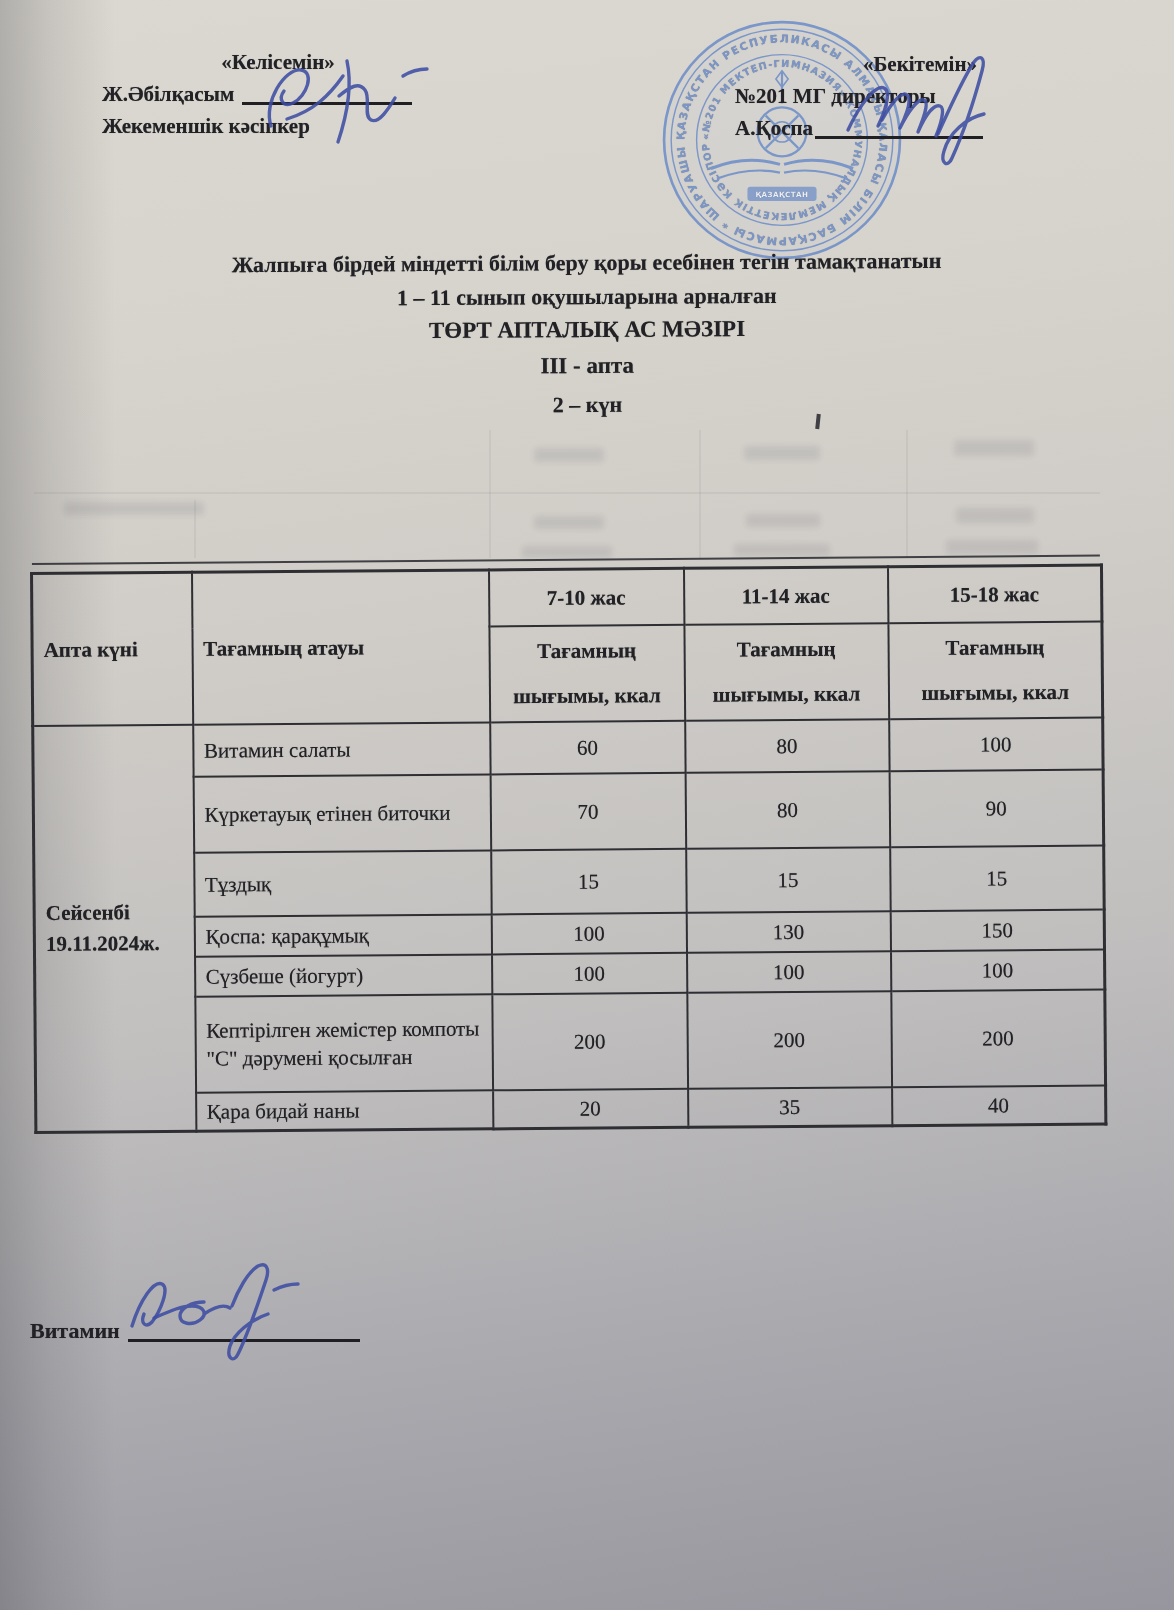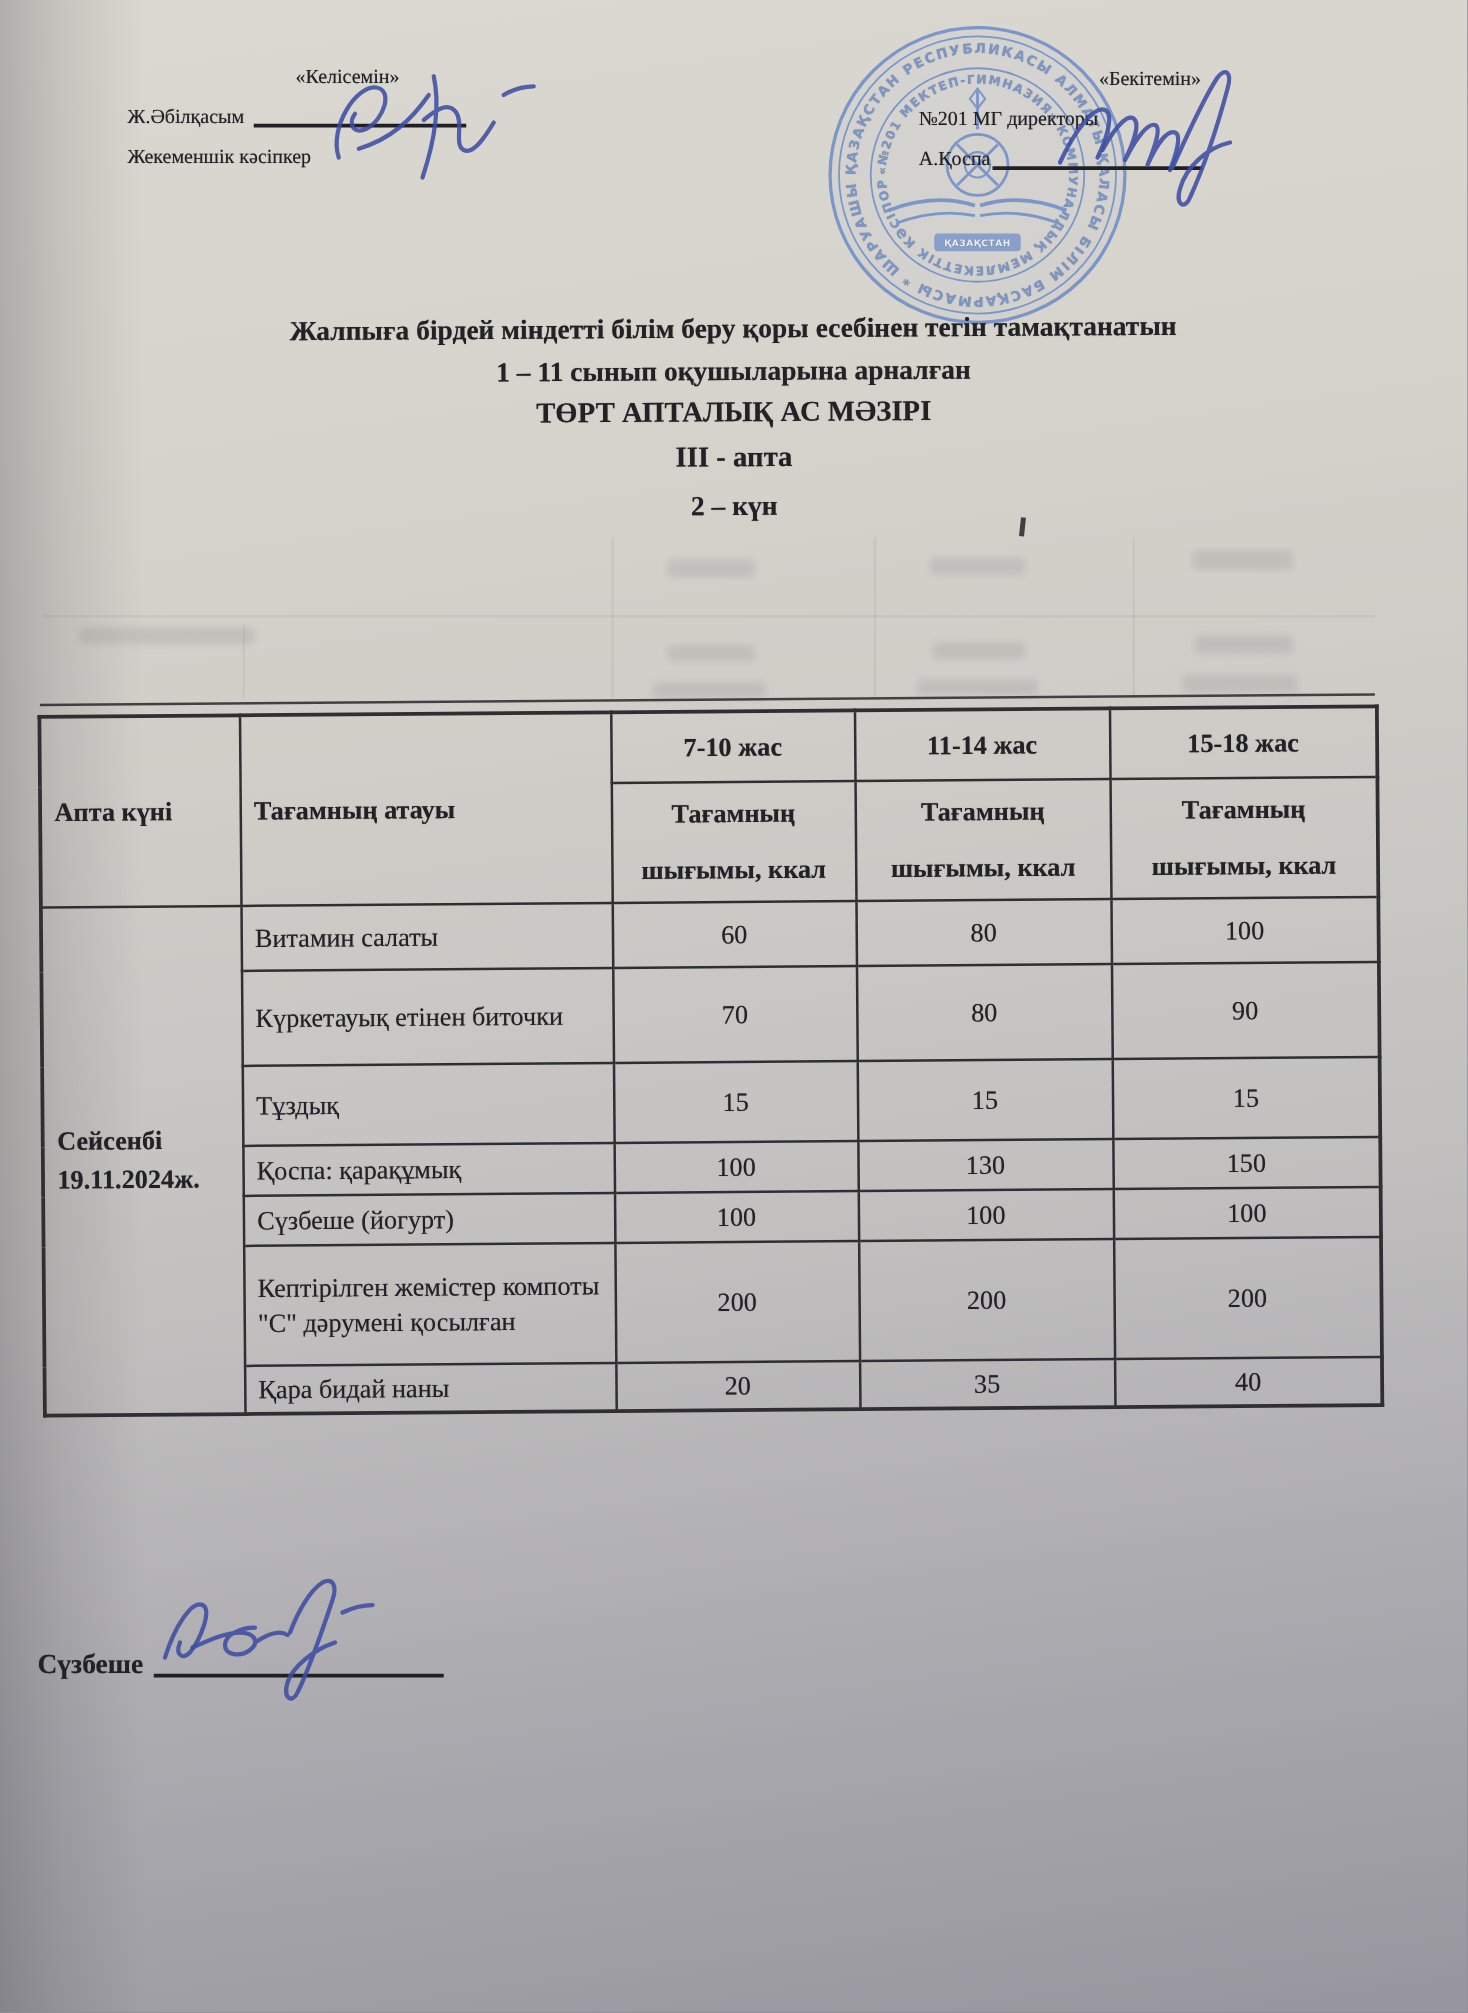--- a/index.html
+++ b/index.html
@@ -9,21 +9,21 @@
     overflow:hidden;
     font-family:"Liberation Serif","DejaVu Serif",serif;
     color:#222226;
     background:
       linear-gradient(to right, rgba(55,55,62,.26) 0px, rgba(55,55,62,.12) 50px, rgba(55,55,62,0) 115px),
       linear-gradient(172deg, #dbd8d1 0%, #d7d4cd 20%, #d0cdc8 38%, #c2c0bf 60%, #abaaaf 80%, #97969e 100%);
     text-shadow:0 0 .7px rgba(20,20,25,.5);
   }
   .abs{position:absolute;}
   
-  .approve{font-weight:normal;font-size:16px;line-height:32px;z-index:2;}
+  .approve{font-weight:bold;font-size:21px;line-height:32px;z-index:2;}
   .approve-left{left:102px;top:46px;width:352px;}
   .approve-right{left:735px;top:48px;width:300px;}
   .approve .quote{text-align:center;}
   .blank-line{display:inline-block;height:4px;border-bottom:3px solid #1f1f24;vertical-align:-4px;margin-left:8px;}
   
   .title-block{left:0;top:250px;width:1174px;text-align:center;font-weight:bold;z-index:2;transform:rotate(-.35deg);}
   .title-block .t1{font-size:22px;margin-bottom:8px;}
   .title-block .t2{font-size:22px;margin-bottom:7px;}
   .title-block .t3{font-size:23px;margin-bottom:10px;}
   .title-block .t4{font-size:23px;margin-bottom:13px;}
@@ -223,16 +223,16 @@
           <td class="dish">Қара бидай наны</td>
           <td class="val">20</td>
           <td class="val">35</td>
           <td class="val">40</td>
         </tr>
       </tbody>
     </table>
   </div>
 
   <div class="abs footer-row">
-    <span>Сүзбеше</span><span class="blank-line"></span>
+    <span>Витамин</span><span class="blank-line"></span>
   </div>
 
 </div>
 
 </body></html>

